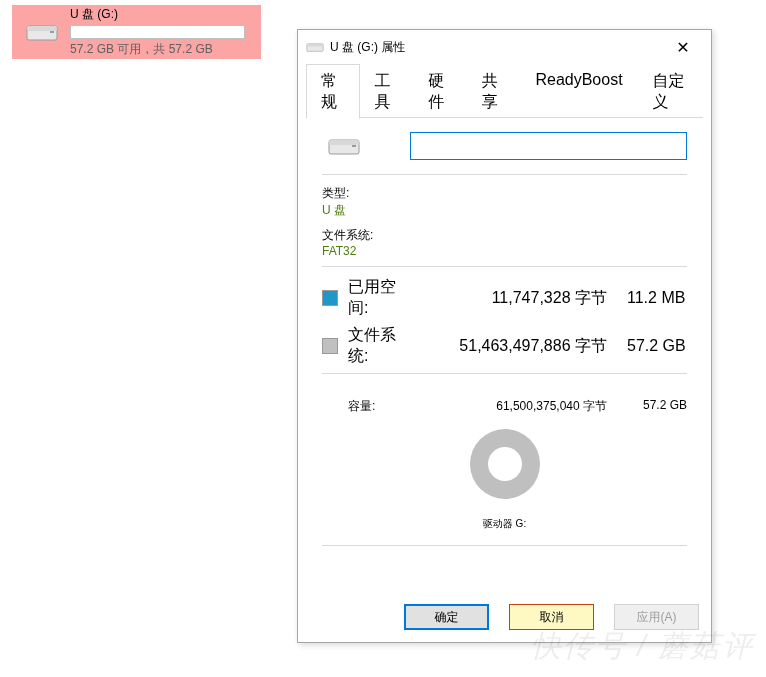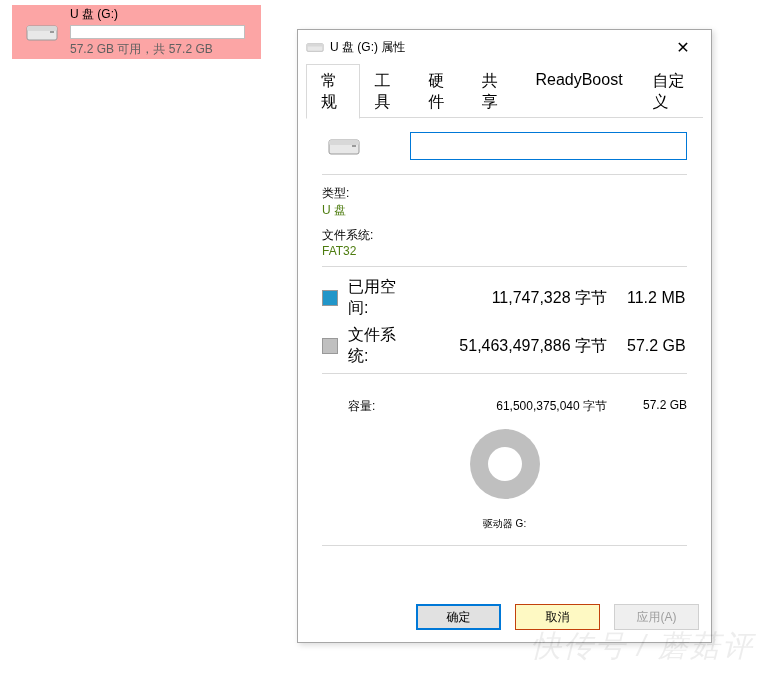--- a/index.html
+++ b/index.html
@@ -48,21 +48,21 @@
     .capacity-row { display: flex; font-size: 12px; margin-top: 24px; margin-bottom: 4px; }
     .capacity-label { width: 88px; padding-left: 26px; }
     .capacity-bytes { flex: 1; text-align: right; padding-right: 20px; }
     .capacity-hr { width: 60px; text-align: right; }
 
     .chart-wrap { display: flex; flex-direction: column; align-items: center; margin-top: 14px; }
     .donut { width: 70px; height: 70px; border-radius: 50%; background: #bfbfbf; position: relative; }
     .donut::after { content: ""; position: absolute; left: 50%; top: 50%; width: 34px; height: 34px; background: #fff; border-radius: 50%; transform: translate(-50%, -50%); }
     .drive-label { margin-top: 18px; font-size: 10px; }
 
-    .dialog-buttons { display: flex; justify-content: flex-end; gap: 14px; padding: 10px 12px 12px 12px; }
+    .dialog-buttons { display: flex; justify-content: flex-end; gap: 20px; padding: 10px 12px 12px 12px; }
     .btn { width: 85px; height: 26px; font-size: 12px; background: #fef9c3; border: 1px solid #c2410c; cursor: default; display: flex; align-items: center; justify-content: center; }
     .btn.default { border: 2px solid #0078d7; background: #e1e1e1; }
     .btn.disabled { color: #9e9e9e; background: #efefef; border: 1px solid #d0d0d0; }
 
     .watermark { position: absolute; right: 12px; bottom: 10px; font-size: 30px; color: rgba(0,0,0,0.07); font-weight: 500; letter-spacing: 2px; font-style: italic;}
 
     
     .usb-drive-svg { width: 32px; height: 22px; }
     .usb-drive-svg-sm { width: 18px; height: 12px; }
   </style>

